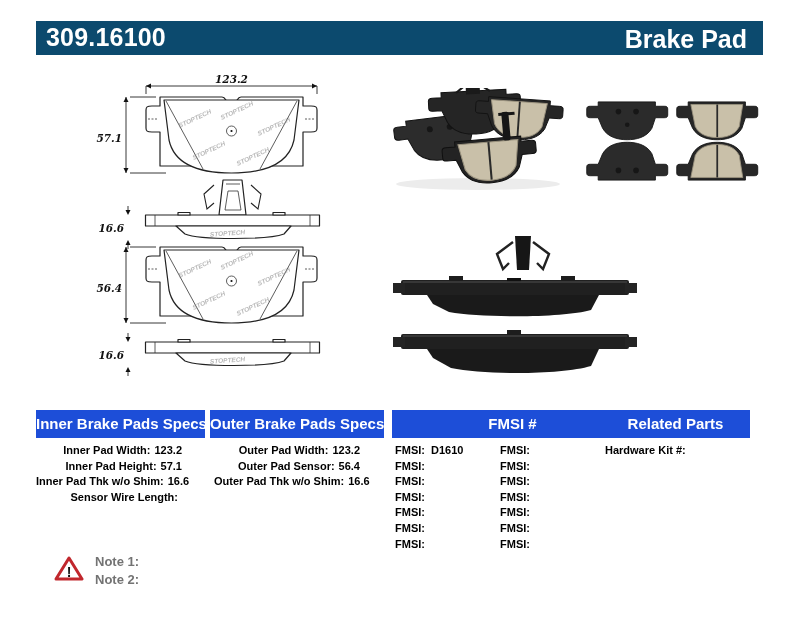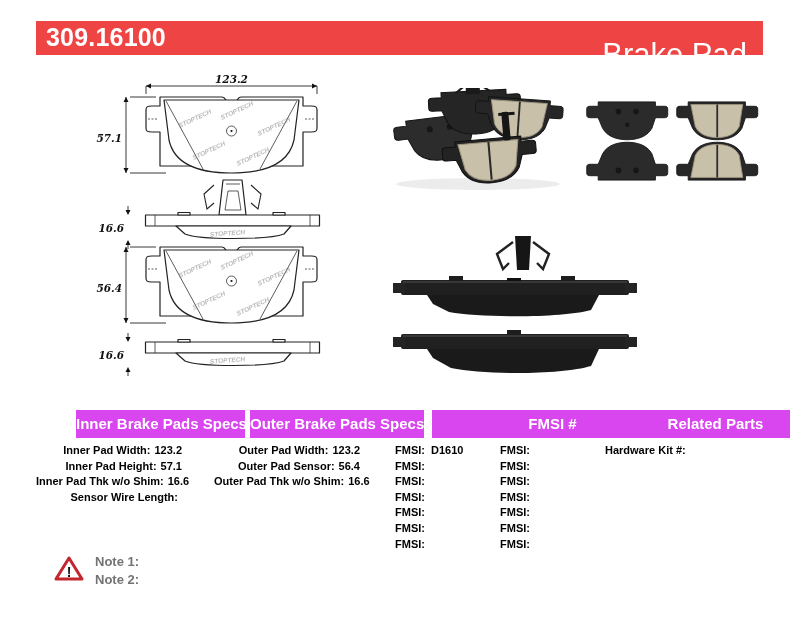--- a/index.html
+++ b/index.html
@@ -1,27 +1,27 @@
 <!DOCTYPE html>
 <html><head>
 <meta charset="utf-8">
 <style>
   html,body{margin:0;padding:0;background:#fff;}
   body{width:800px;height:619px;position:relative;overflow:hidden;
        font-family:"Liberation Sans",sans-serif;color:#111;}
   .abs{position:absolute;}
 
   
-  .hdr{position:absolute;left:36px;top:21px;width:727px;height:34px;background:#ef4444;}
+  .hdr{position:absolute;left:36px;top:21px;width:727px;height:34px;background:#0c4a6e;}
   .hdr .pn{position:absolute;left:10px;top:2px;color:#fff;font-weight:bold;font-size:25px;letter-spacing:.2px;}
-  .hdr .cat{position:absolute;right:16px;top:16px;color:#fff;font-weight:normal;font-size:31px;}
-
-  
-  .bar{position:absolute;top:410px;height:28px;background:#d946ef;color:#fff;
-       font-weight:bold;font-size:15px;text-align:center;line-height:28px;white-space:nowrap;margin-left:40px;}
+  .hdr .cat{position:absolute;right:16px;top:4px;color:#fff;font-weight:bold;font-size:25px;}
+
+  
+  .bar{position:absolute;top:410px;height:28px;background:#1d4ed8;color:#fff;
+       font-weight:bold;font-size:15px;text-align:center;line-height:28px;white-space:nowrap;}
   .bar-inner{left:36px;width:169px;}
   .bar-outer{left:210px;width:174px;}
   .bar-fmsi{left:392px;width:241px;}
   .bar-related{left:601px;width:149px;}
 
   
   .spec-col{position:absolute;top:443px;font-size:11px;font-weight:bold;line-height:15.6px;
             color:#000;white-space:nowrap;}
   .ralign{text-align:right;}
   .spec-row .val{margin-left:4px;}

